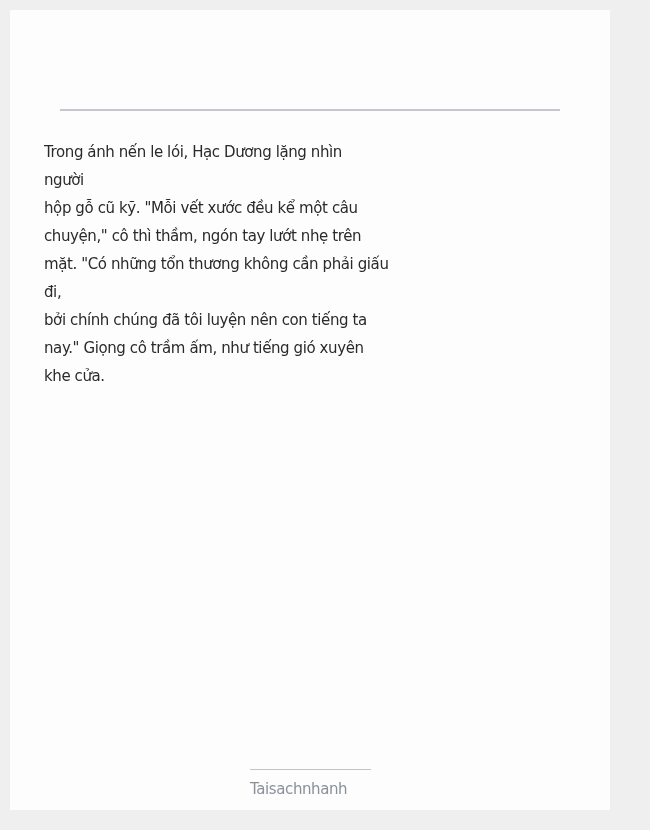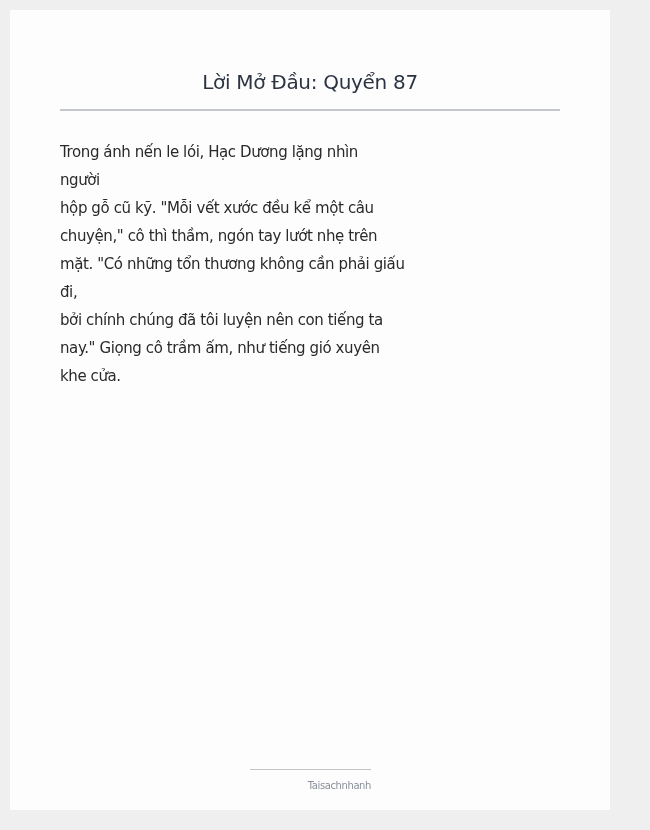--- a/index.html
+++ b/index.html
@@ -1,32 +1,31 @@
 <!DOCTYPE html>
 <html><head>
   <meta charset="utf-8">
   <style>
     html, body { margin:0; padding:0; }
     body { width:650px; height:830px; background:#efefef; position:relative; overflow:hidden; }
     .page { position:absolute; left:10px; top:10px; width:600px; height:800px; background:#fdfdfd; }
     .title { position:absolute; left:0; width:600px; top:60px; text-align:center;
       font-family:"DejaVu Sans", sans-serif; font-size:20px; color:#2c3442; letter-spacing:-0.3px; }
     .rule { position:absolute; left:50px; top:99px; width:500px; height:2px; background:#c4c7cb; }
-    .body { position:absolute; left:50px; top:128px; width:360px;
+    .body { position:absolute; left:34px; top:128px; width:360px;
       font-family:"DejaVu Sans", sans-serif; font-size:15px; line-height:28px; color:#2a2a2a; letter-spacing:-0.4px; }
     .body div { white-space:nowrap; height:28px; }
     .foot-rule { position:absolute; left:240px; top:759px; width:121px; height:1px; background:#c4c4c4; }
-    .foot { position:absolute; left:240px; width:121px; top:770px; text-align:right;
-      font-family:"DejaVu Sans", sans-serif; font-size:10px; color:#8a9099; letter-spacing:-0.4px; }
+    .foot { position:absolute; left:240px; width:121px; top:770px; text-align:left;
+      font-family:"DejaVu Sans", sans-serif; font-size:15px; color:#8a9099; letter-spacing:-0.4px; }
   </style>
 </head>
 <body>
 
 <div class="page">
-  <div class="title">Lời Mở Đầu: Quyển 87</div>
   <div class="rule"></div>
   <div class="body">
     <div>Trong ánh nến le lói, Hạc Dương lặng nhìn</div>
     <div>người</div>
     <div>hộp gỗ cũ kỹ. "Mỗi vết xước đều kể một câu</div>
     <div>chuyện," cô thì thầm, ngón tay lướt nhẹ trên</div>
     <div>mặt. "Có những tổn thương không cần phải giấu</div>
     <div>đi,</div>
     <div>bởi chính chúng đã tôi luyện nên con tiếng ta</div>
     <div>nay." Giọng cô trầm ấm, như tiếng gió xuyên</div>

